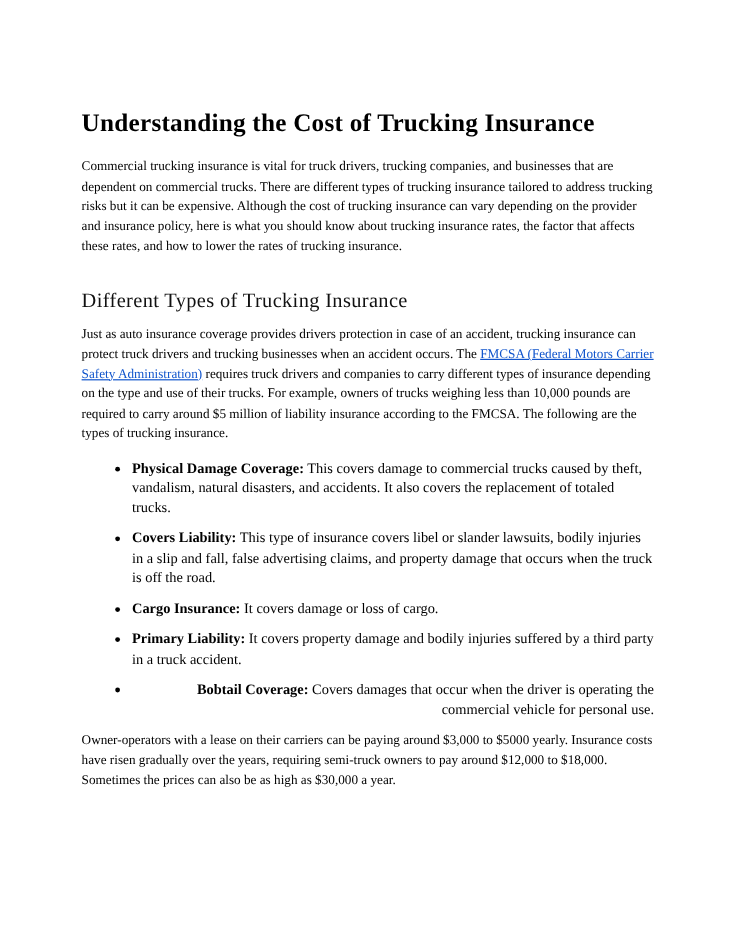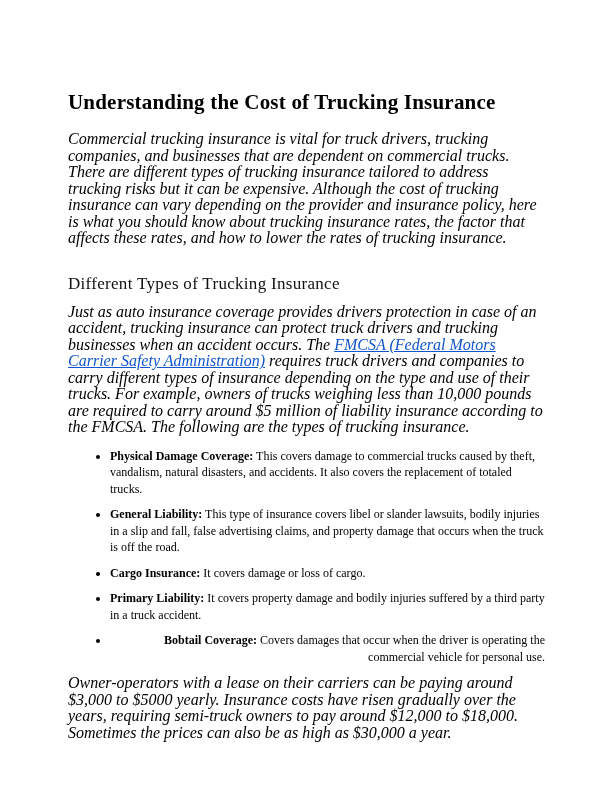--- a/index.html
+++ b/index.html
@@ -13,21 +13,21 @@
     width: 612px; height: 792px;
     padding: 90px 67px 40px 68px;
     background: #ffffff;
   }
   .doc-title {
     font-size: 21px; line-height: 25px; font-weight: bold;
     margin: 0 0 16px 0; color: #000000;
     letter-spacing: 0.2px;
   }
   .body-text {
-    font-size: 16px; line-height: 16.5px; margin: 0 0 10px 0; font-style: italic;
+    font-size: 11px; line-height: 16.5px; margin: 0 0 10px 0;
   }
   .section-heading {
     font-size: 17px; line-height: 22px; font-weight: 400;
     margin: 26px 0 9px 0; color: #111111;
     letter-spacing: 0.3px;
   }
   ul.bullet-list {
     margin: 12px 0 10px 0; padding-left: 42px;
     list-style: disc outside;
   }
@@ -49,21 +49,21 @@
   <h1 class="doc-title">Understanding the Cost of Trucking Insurance</h1>
 
   <p class="body-text">Commercial trucking insurance is vital for truck drivers, trucking companies, and businesses that are dependent on commercial trucks. There are different types of trucking insurance tailored to address trucking risks but it can be expensive. Although the cost of trucking insurance can vary depending on the provider and insurance policy, here is what you should know about trucking insurance rates, the factor that affects these rates, and how to lower the rates of trucking insurance.</p>
 
   <h2 class="section-heading">Different Types of Trucking Insurance</h2>
 
   <p class="body-text"><span>Just as auto insurance coverage provides drivers protection in case of an accident, trucking insurance can protect truck drivers and trucking businesses when an accident occurs. The </span><a class="doc-link">FMCSA (Federal Motors Carrier Safety Administration)</a><span> requires truck drivers and companies to carry different types of insurance depending on the type and use of their trucks. For example, owners of trucks weighing less than 10,000 pounds are required to carry around $5 million of liability insurance according to the FMCSA. The following are the types of trucking insurance.</span></p>
 
   <ul class="bullet-list">
     <li><span class="bold-lead">Physical Damage Coverage:</span><span> This covers damage to commercial trucks caused by theft, vandalism, natural disasters, and accidents. It also covers the replacement of totaled trucks.</span></li>
-    <li><span class="bold-lead">General Liability:</span><span> This type of insurance covers libel or slander lawsuits, bodily injuries in a slip and fall, false advertising claims, and property damage that occurs when the truck is off the road.</span></li>
+    <li><span class="bold-lead">Covers Liability:</span><span> This type of insurance covers libel or slander lawsuits, bodily injuries in a slip and fall, false advertising claims, and property damage that occurs when the truck is off the road.</span></li>
     <li><span class="bold-lead">Cargo Insurance:</span><span> It covers damage or loss of cargo.</span></li>
     <li><span class="bold-lead">Primary Liability:</span><span> It covers property damage and bodily injuries suffered by a third party in a truck accident.</span></li>
     <li><span class="bold-lead">Bobtail Coverage:</span><span> Covers damages that occur when the driver is operating the commercial vehicle for personal use.</span></li>
   </ul>
 
 
 
   <p class="body-text">Owner-operators with a lease on their carriers can be paying around $3,000 to $5000 yearly. Insurance costs have risen gradually over the years, requiring semi-truck owners to pay around $12,000 to $18,000. Sometimes the prices can also be as high as $30,000 a year.</p>
 
 </div>

